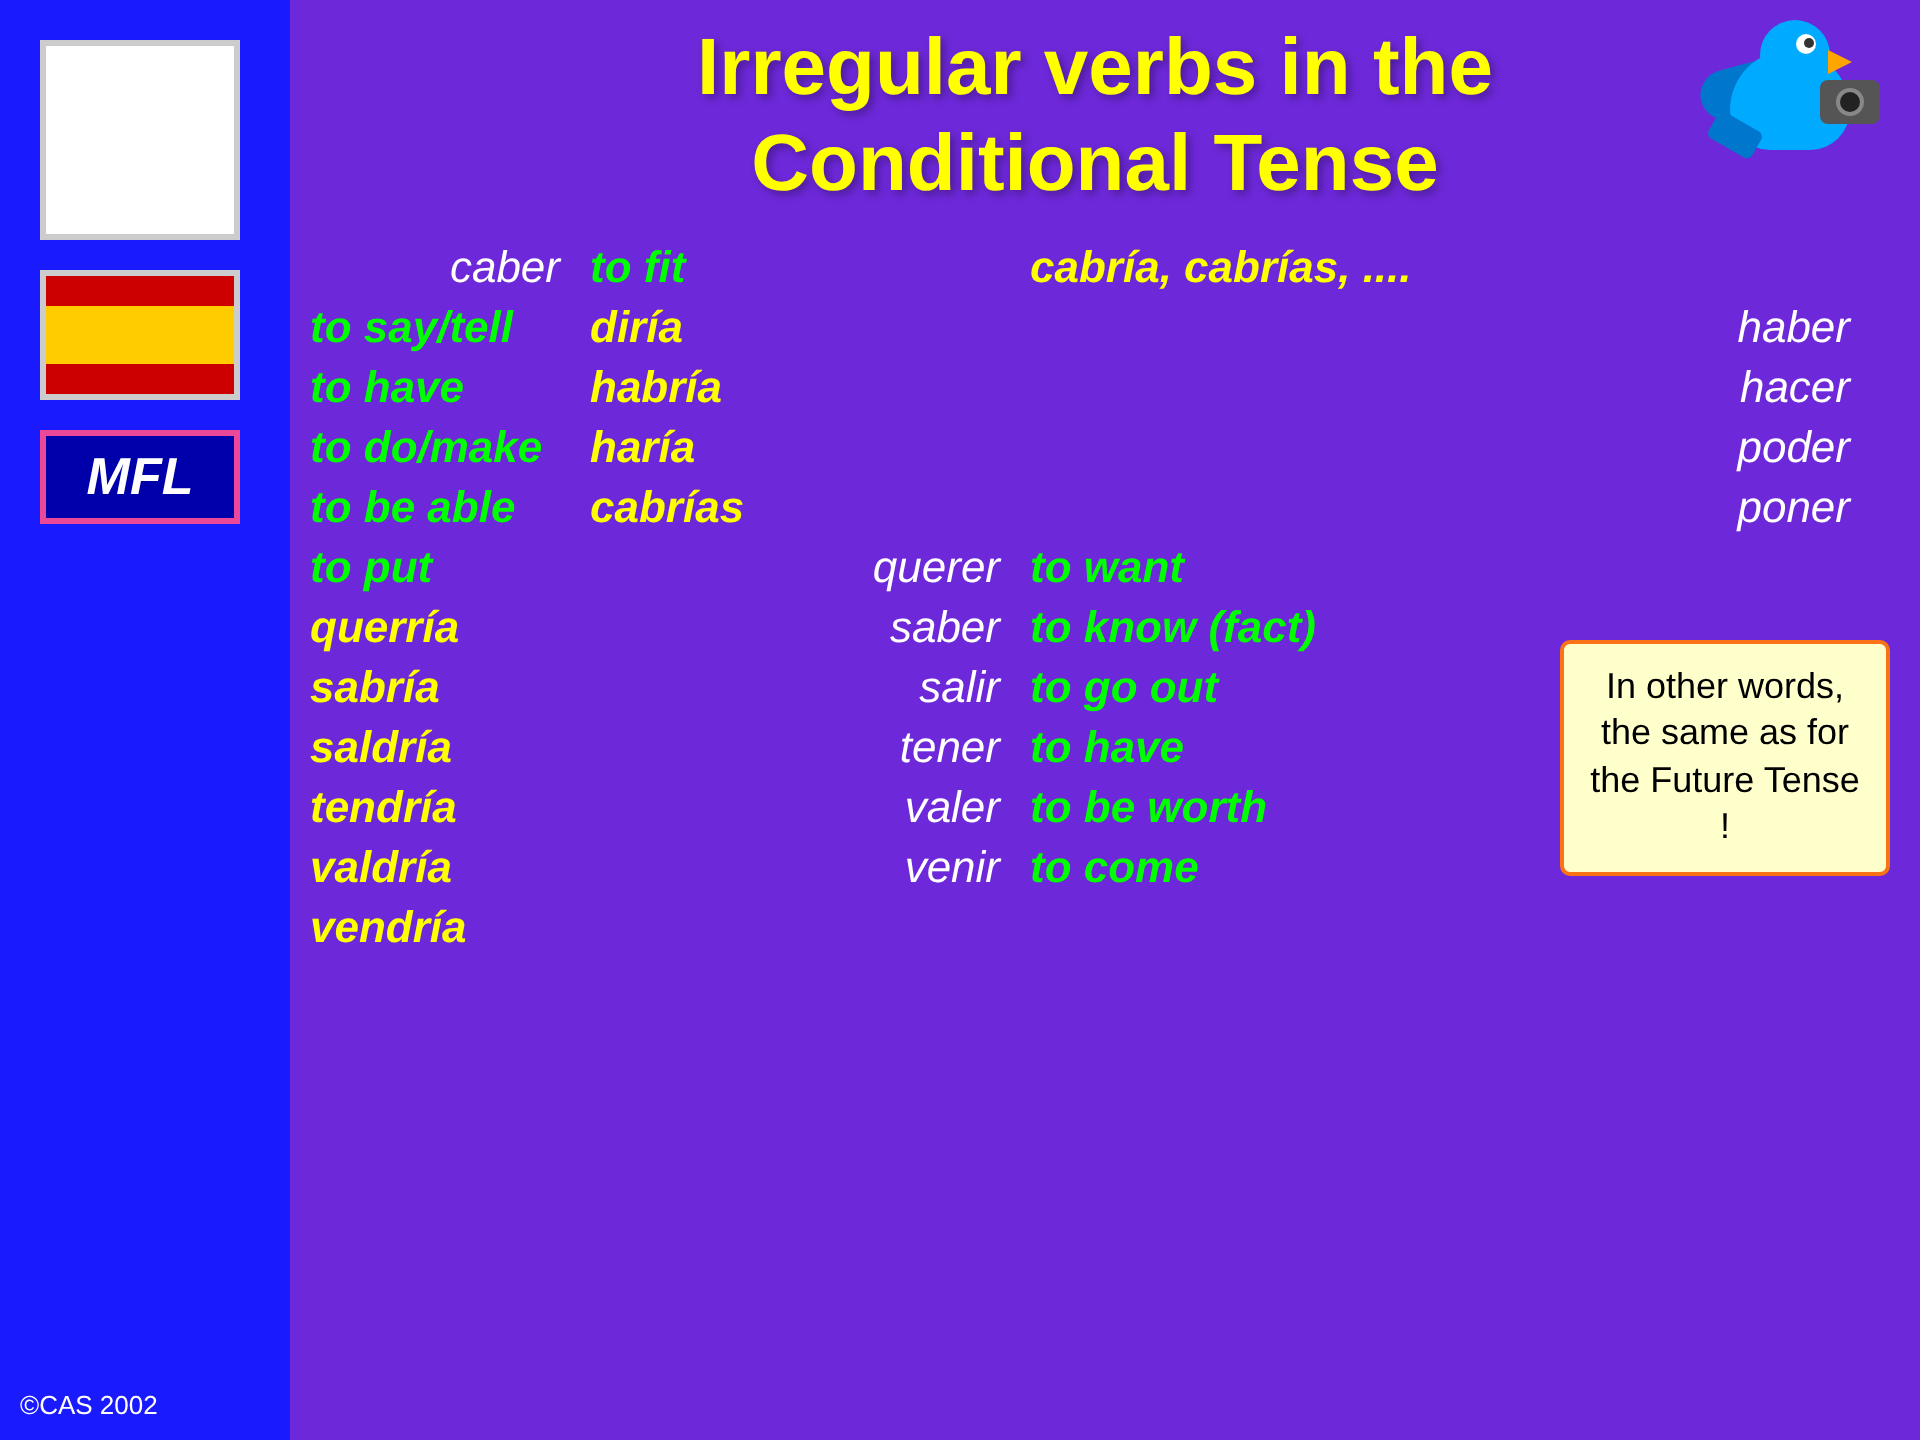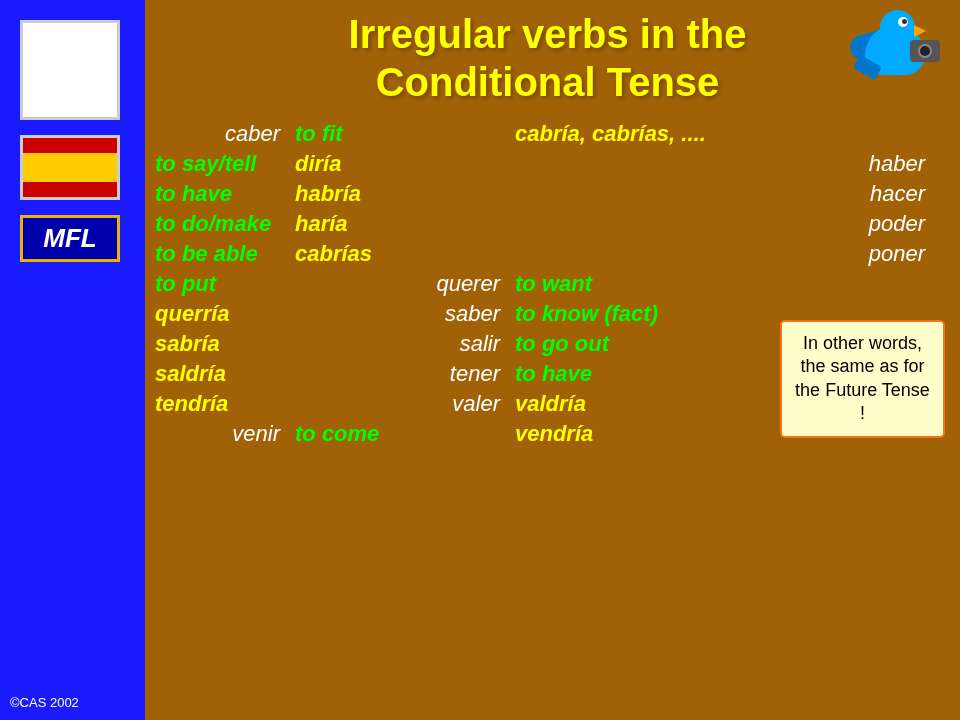--- a/index.html
+++ b/index.html
@@ -52,41 +52,41 @@
       flex: 1;
       background: #cc0000;
     }
 
     .mfl-label {
       color: white;
       font-size: 26px;
       font-weight: bold;
       font-style: italic;
       background: #0000aa;
-      border: 3px solid #eab308;
+      border: 3px solid #ec4899;
       width: 100px;
       text-align: center;
       padding: 5px 0;
     }
 
     .copyright {
       position: absolute;
       bottom: 10px;
       left: 10px;
       color: white;
       font-size: 13px;
     }
 
     .main-content {
       position: absolute;
       left: 145px;
       top: 0;
       right: 0;
       bottom: 0;
-      background: #a16207;
+      background: #6d28d9;
       padding: 10px 20px 10px 10px;
     }
 
     .title {
       color: #ffff00;
       font-size: 40px;
       font-weight: bold;
       text-align: center;
       line-height: 1.2;
       margin-bottom: 15px;
@@ -292,20 +292,21 @@
       <div class="verb-spanish">saber</div>
       <div class="verb-english">to know (fact)</div>
       <div class="verb-conditional">sabría</div>
       <div class="verb-spanish">salir</div>
       <div class="verb-english">to go out</div>
       <div class="verb-conditional">saldría</div>
       <div class="verb-spanish">tener</div>
       <div class="verb-english">to have</div>
       <div class="verb-conditional">tendría</div>
       <div class="verb-spanish">valer</div>
+      <div class="verb-english">to be worth</div>
       <div class="verb-conditional">valdría</div>
       <div class="verb-spanish">venir</div>
       <div class="verb-english">to come</div>
       <div class="verb-conditional">vendría</div>
     </div>
 
   <div class="tooltip-box">In other words, the same as for the Future Tense !</div>
 
 </div>
 

